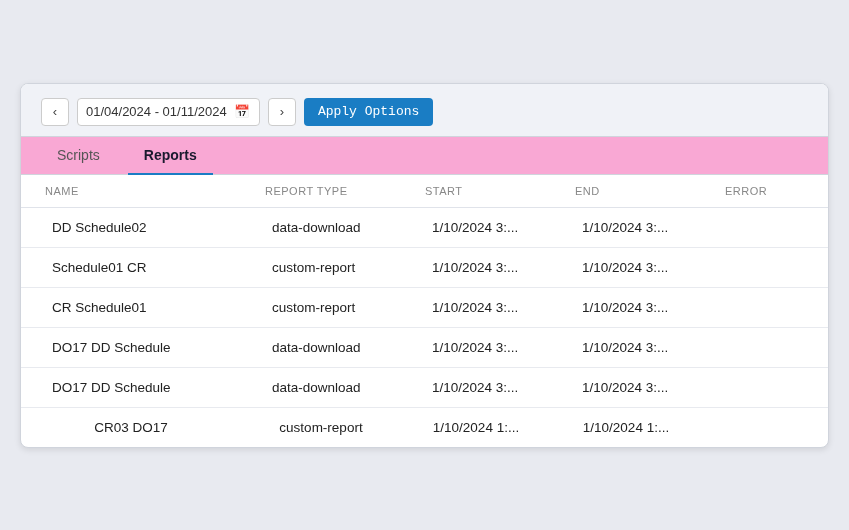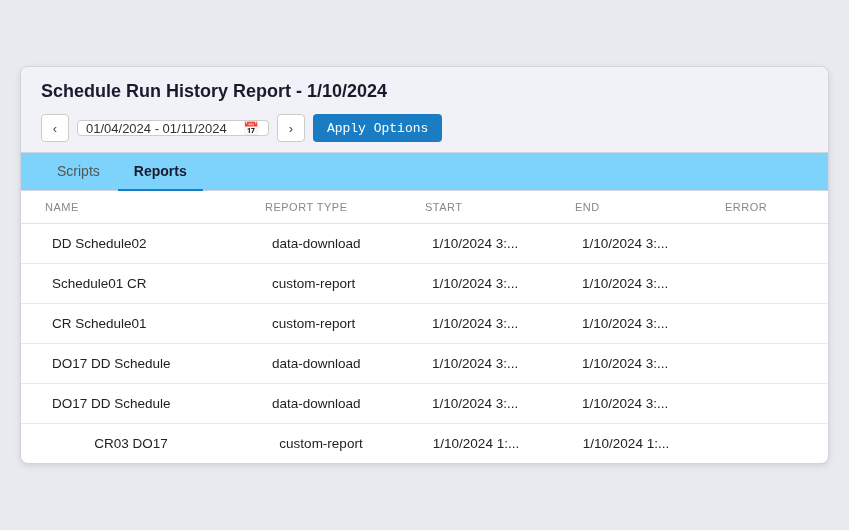--- a/index.html
+++ b/index.html
@@ -60,24 +60,24 @@
       color: #444;
     }
 
     .date-range-input {
       display: flex;
       align-items: center;
       background: #ffffff;
       border: 1px solid #ccc;
       border-radius: 4px;
       padding: 4px 8px;
-      gap: 17px;
+      gap: 8px;
       font-size: 13px;
       color: #333;
-      height: 16px;
+      height: 28px;
     }
 
     .calendar-icon {
       color: #666;
       font-size: 13px;
     }
 
     .apply-btn {
       background: #1a7dc4;
       color: #ffffff;
@@ -88,23 +88,23 @@
       font-weight: 500;
       cursor: pointer;
       height: 28px;
       display: flex;
       align-items: center;
       font-family: Liberation Mono, monospace;
     }
 
     .tabs {
       display: flex;
-      gap: 2px;
+      gap: 12px;
       padding: 0 20px;
-      background: #7dd3fc;
+      background: #f9a8d4;
       border-bottom: 1px solid #d0d4dc;
     }
 
     .tab {
       padding: 10px 16px;
       font-size: 14px;
       color: #555;
       cursor: pointer;
       border-bottom: 2px solid transparent;
       margin-bottom: -1px;
@@ -160,21 +160,20 @@
     .col-start { width: 150px; }
     .col-end { width: 150px; }
     .col-error { width: auto; }
   </style>
 </head>
 <body>
 
 <div class="card">
 
   <div class="card-header">
-    <div class="card-title">Schedule Run History Report - 1/10/2024</div>
     <div class="toolbar">
       <button class="nav-btn">‹</button>
       <div class="date-range-input">
         <span>01/04/2024 - 01/11/2024</span>
         <span class="calendar-icon">📅</span>
       </div>
       <button class="nav-btn">›</button>
       <button class="apply-btn">Apply Options</button>
     </div>
   </div>

